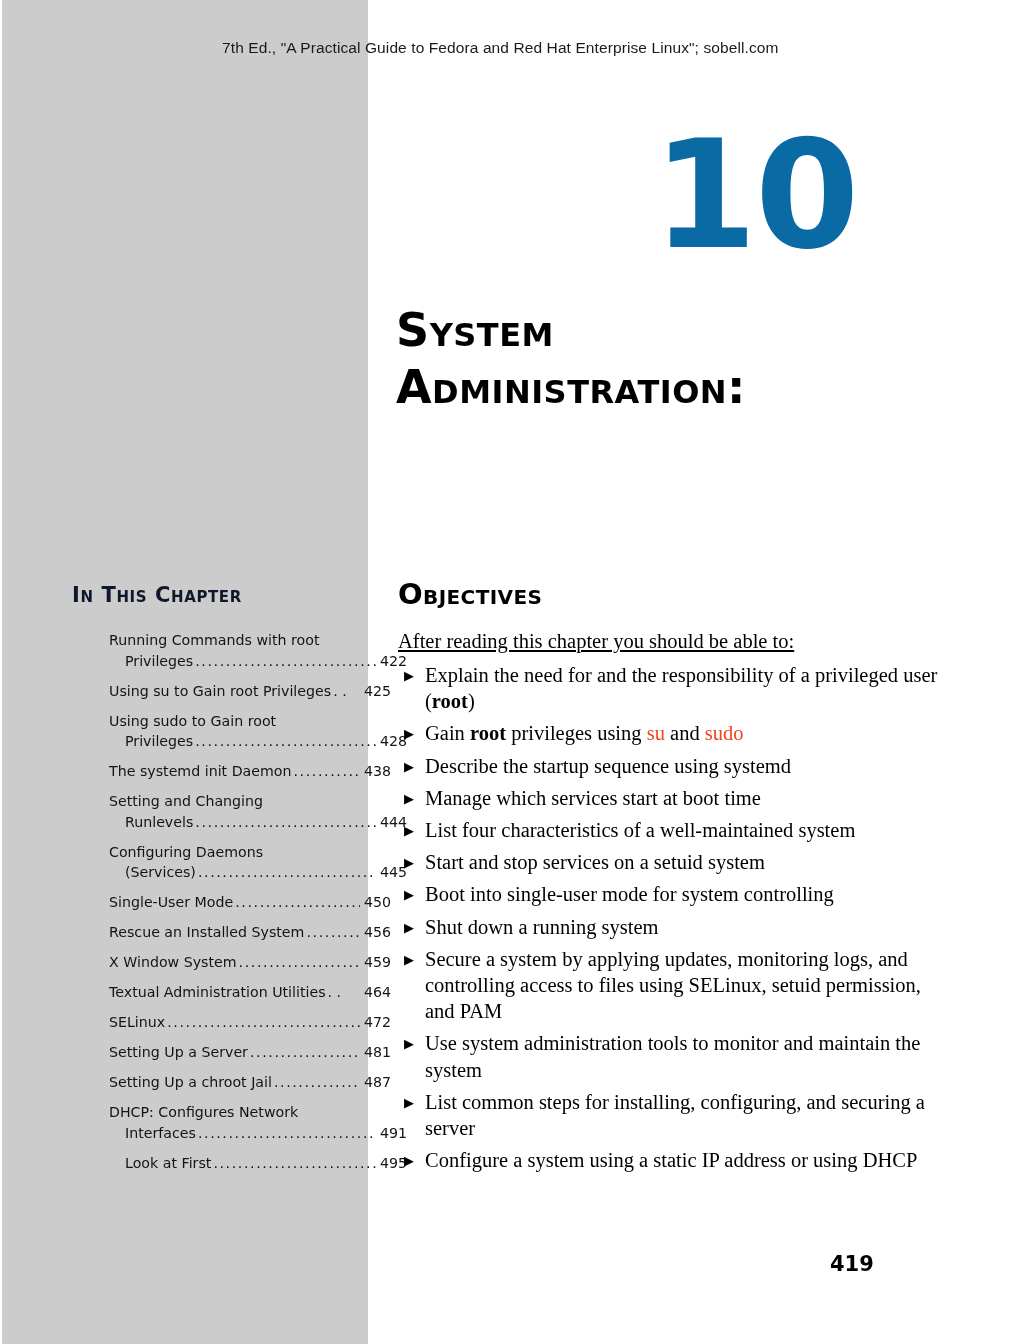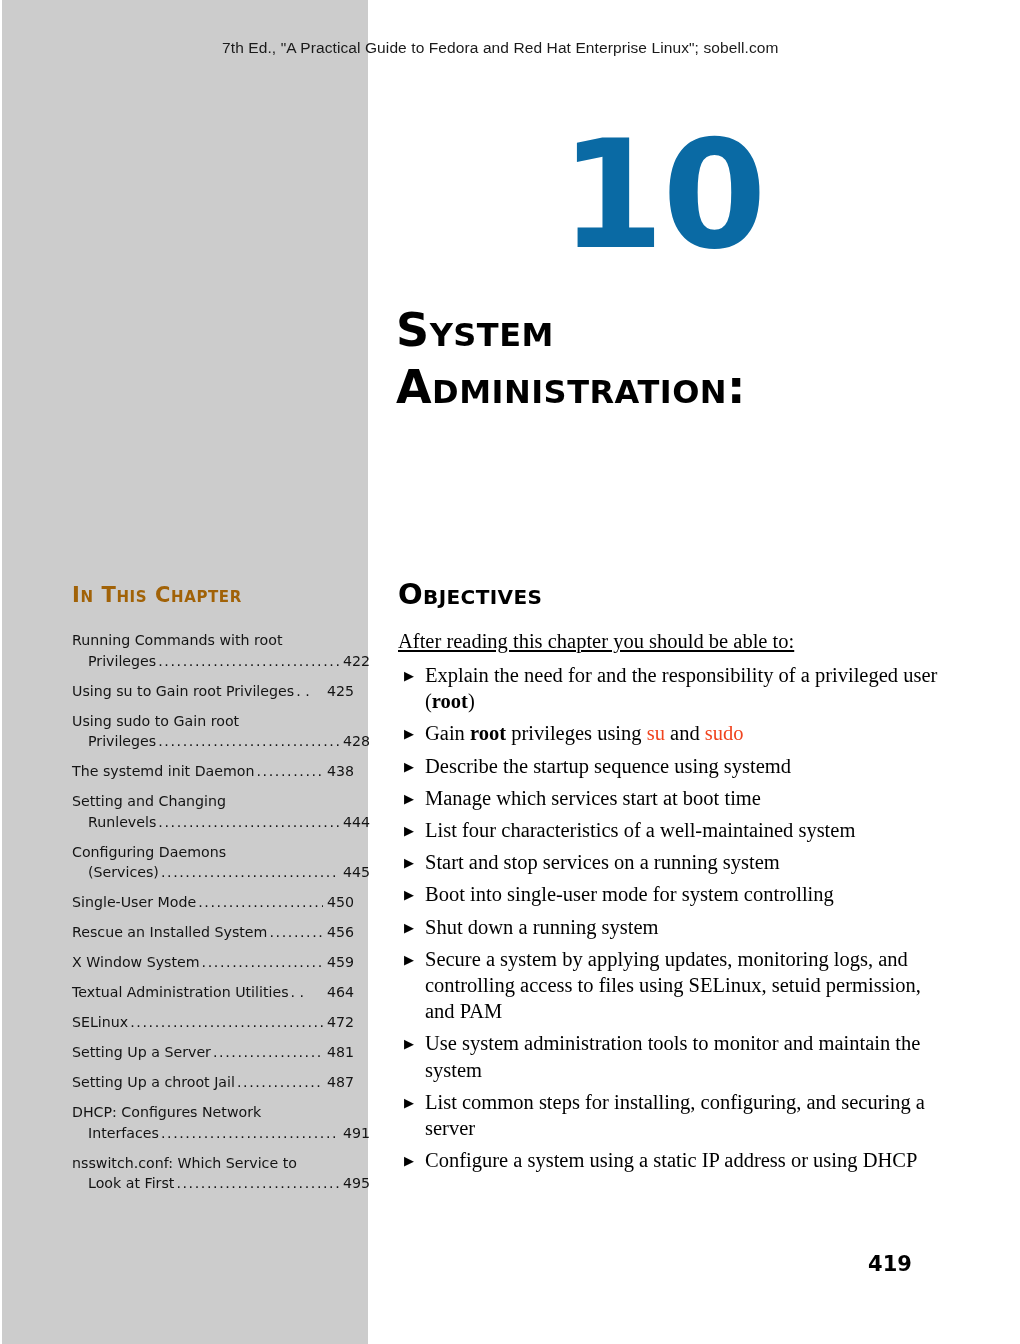--- a/index.html
+++ b/index.html
@@ -38,21 +38,21 @@
     letter-spacing: 0.1px;
     white-space: nowrap;
   }
 
   
   #chapter-number {
     position: absolute;
     left: 560px;
     top: 120px;
     width: 390px;
-    text-align: left;
+    text-align: center;
     font-family: "DejaVu Sans", sans-serif;
     font-size: 150px;
     line-height: 150px;
     font-weight: 700;
     color: #0a6aa4;
     letter-spacing: -2px;
   }
 
   
   #chapter-title {
@@ -73,41 +73,42 @@
   
   #toc-heading {
     position: absolute;
     left: 72px;
     top: 583px;
     font-family: "DejaVu Sans", sans-serif;
     font-size: 21px;
     line-height: 24px;
     font-weight: 700;
     font-variant: small-caps;
-    color: #a16207;
+    color: #0f172a;
     letter-spacing: 0.6px;
   }
 
   #toc-list {
     position: absolute;
     left: 72px;
     top: 630px;
     width: 282px;
     font-family: "DejaVu Sans", sans-serif;
     font-size: 14.2px;
     color: #141414;
   }
   .toc-entry {
     margin-bottom: 9.5px;
   }
   .toc-row {
     display: flex;
     align-items: flex-start;
     width: 100%;
     line-height: 20.5px;
+    margin-left: 37px;
   }
   .toc-row.cont {
     padding-left: 16px;
   }
   .toc-label {
     white-space: pre;
     flex: 0 0 auto;
   }
   .toc-dots {
     flex: 1 1 auto;
@@ -175,21 +176,21 @@
   .obj-text { display: block; }
   .mono-b { font-weight: 700; }
   .cmd { color: #f0441f; }
 
   
   #folio {
     position: absolute;
     left: 830px;
     top: 1252px;
     width: 120px;
-    text-align: center;
+    text-align: left;
     font-family: "DejaVu Sans", sans-serif;
     font-size: 21px;
     line-height: 24px;
     font-weight: 700;
     color: #000000;
   }
 </style>
 </head>
 <body>
 
@@ -314,23 +315,20 @@
       <div class="toc-row nopage">
         <span class="toc-label">DHCP: Configures Network</span>
       </div>
       <div class="toc-row cont">
         <span class="toc-label">Interfaces</span>
         <span class="toc-dots">...........................................................</span>
         <span class="toc-page">491</span>
       </div>
     </div>
     <div class="toc-entry">
-      <div class="toc-row nopage">
-        <span class="toc-label">nsswitch.conf: Which Service to</span>
-      </div>
       <div class="toc-row cont">
         <span class="toc-label">Look at First</span>
         <span class="toc-dots">...........................................................</span>
         <span class="toc-page">495</span>
       </div>
     </div>
   </div>
 
 <div id="objectives-heading">Objectives</div>
 
@@ -352,21 +350,21 @@
     <div class="obj-item">
       <span class="obj-bullet">▶</span>
       <span class="obj-text"><span>Manage which services start at boot time</span></span>
     </div>
     <div class="obj-item">
       <span class="obj-bullet">▶</span>
       <span class="obj-text"><span>List four characteristics of a well-maintained system</span></span>
     </div>
     <div class="obj-item">
       <span class="obj-bullet">▶</span>
-      <span class="obj-text"><span>Start and stop services on a running system</span></span>
+      <span class="obj-text"><span>Start and stop services on a setuid system</span></span>
     </div>
     <div class="obj-item">
       <span class="obj-bullet">▶</span>
       <span class="obj-text"><span>Boot into single-user mode for system controlling</span></span>
     </div>
     <div class="obj-item">
       <span class="obj-bullet">▶</span>
       <span class="obj-text"><span>Shut down a running system</span></span>
     </div>
     <div class="obj-item">

